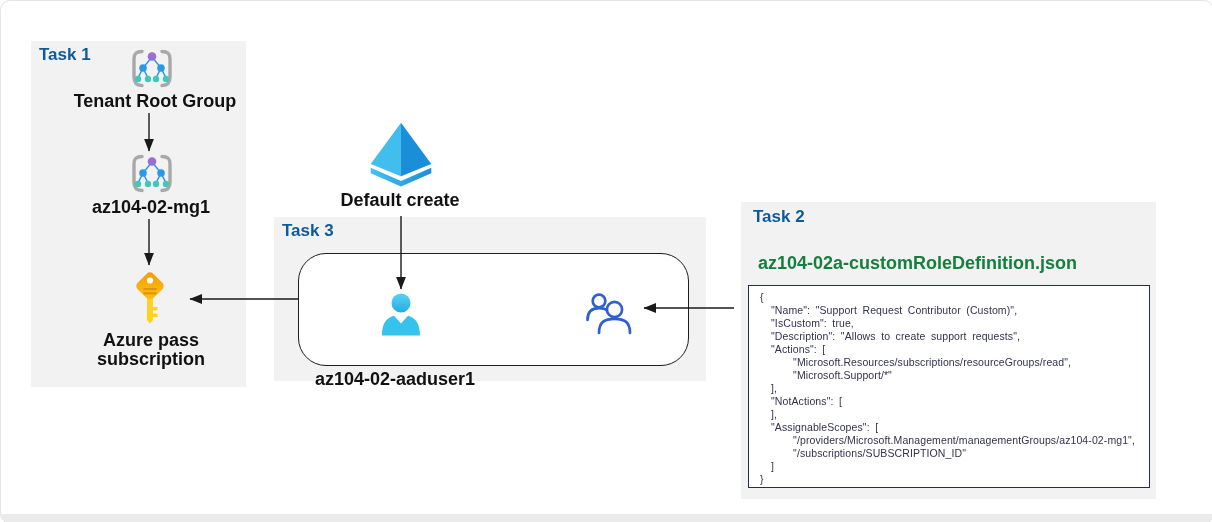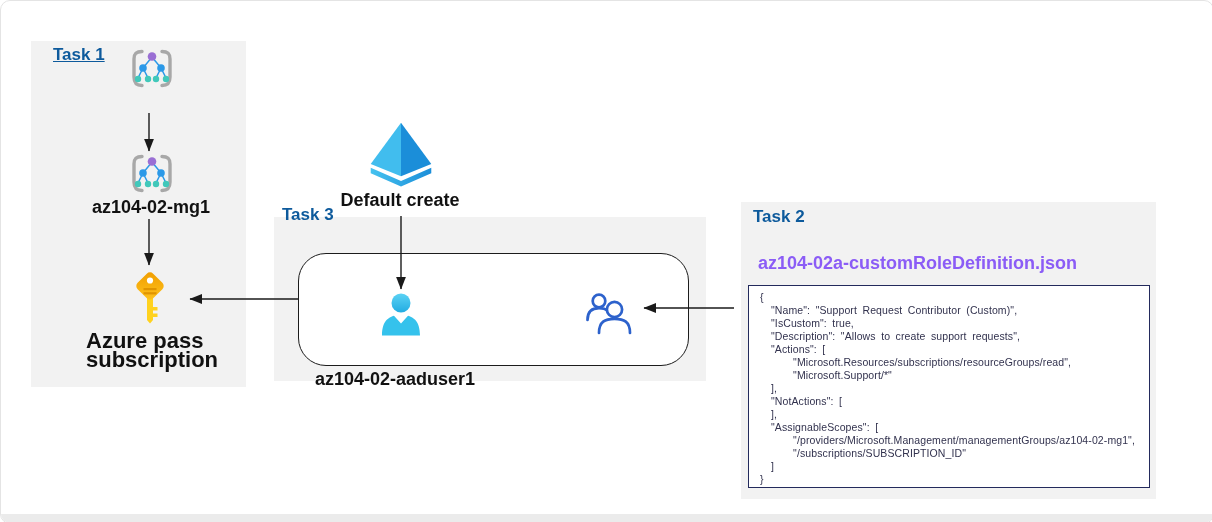--- a/index.html
+++ b/index.html
@@ -9,40 +9,40 @@
     font-family:"Liberation Sans", sans-serif;
   }
   .panel { position:absolute; background:#f2f2f2; }
   .task-label { position:absolute; font-weight:bold; font-size:17px; color:#0d5a9c; white-space:nowrap; }
   .dlabel { position:absolute; font-weight:bold; color:#111; white-space:nowrap; transform:translateX(-50%); }
   .icon { position:absolute; }
   .rounded-rect {
     position:absolute; left:297px; top:252px; width:389px; height:111px;
     background:#ffffff; border:1.5px solid #1c1c1c; border-radius:28px;
   }
-  .json-title { position:absolute; left:757px; top:252px; font-weight:bold; font-size:18px; color:#8b5cf6; white-space:nowrap; }
+  .json-title { position:absolute; left:757px; top:252px; font-weight:bold; font-size:18px; color:#15803d; white-space:nowrap; }
   .json-box {
     position:absolute; left:747px; top:284px; width:402px; height:203px;
     background:#ffffff; border:1.5px solid #232a5c; box-sizing:border-box;
     margin:0; padding:5px 6px 0 11px;
     font-family:"Liberation Sans", sans-serif; font-size:10.5px; line-height:13px;
     color:#32324e; white-space:pre; word-spacing:2.5px; letter-spacing:0.1px;
     overflow:hidden;
   }
   .arrows { position:absolute; left:0; top:0; width:1212px; height:522px; z-index:40; pointer-events:none; }
   .bottom-strip { position:absolute; left:0; bottom:0; width:100%; height:9px; background:#ebebeb; z-index:45; }
   .role-square { position:absolute; left:582px; top:288px; width:52px; height:50px; background:#fff; }
 </style>
 </head>
 <body>
 
 <div class="canvas">
 
   <div class="panel" style="left:30px; top:40px; width:215px; height:346px;"></div>
-  <div class="task-label" style="left:52px; top:44px;text-decoration:underline;">Task 1</div>
+  <div class="task-label" style="left:38px; top:44px;">Task 1</div>
 
   <svg class="icon" style="left:127px; top:47px;" width="48" height="41" viewBox="0 0 48 41">
     <g fill="none" stroke="#a8a8a8" stroke-width="3.4" stroke-linecap="round">
       <path d="M14,3.5 C7,3.5 6,7 6,11 L6,29 C6,34 7,37.5 14,37.5"></path>
       <path d="M34,3.5 C41,3.5 42,7 42,11 L42,29 C42,34 41,37.5 34,37.5"></path>
     </g>
     <g stroke="#2b99e8" stroke-width="1.5">
       <line x1="24" y1="9" x2="15" y2="20"></line>
         <line x1="24" y1="9" x2="33" y2="20"></line>
       <line x1="15" y1="20" x2="10" y2="30"></line>
@@ -51,20 +51,21 @@
         <line x1="33" y1="20" x2="38" y2="30"></line>
     </g>
     <circle cx="24" cy="8.5" r="4.3" fill="#9a6fd4"></circle>
     <circle cx="15" cy="20" r="3.8" fill="#2b99e8"></circle>
       <circle cx="33" cy="20" r="3.8" fill="#2b99e8"></circle>
     <circle cx="10" cy="31" r="3.2" fill="#41c8ba"></circle>
       <circle cx="20" cy="31" r="3.2" fill="#41c8ba"></circle>
     <circle cx="28" cy="31" r="3.2" fill="#41c8ba"></circle>
       <circle cx="38" cy="31" r="3.2" fill="#41c8ba"></circle>
   </svg>
+  <div class="dlabel" style="left:154px; top:90px; font-size:18px;">Tenant Root Group</div>
 
   <svg class="icon" style="left:127px; top:152px;" width="48" height="41" viewBox="0 0 48 41">
     <g fill="none" stroke="#a8a8a8" stroke-width="3.4" stroke-linecap="round">
       <path d="M14,3.5 C7,3.5 6,7 6,11 L6,29 C6,34 7,37.5 14,37.5"></path>
       <path d="M34,3.5 C41,3.5 42,7 42,11 L42,29 C42,34 41,37.5 34,37.5"></path>
     </g>
     <g stroke="#2b99e8" stroke-width="1.5">
       <line x1="24" y1="9" x2="15" y2="20"></line>
         <line x1="24" y1="9" x2="33" y2="20"></line>
       <line x1="15" y1="20" x2="10" y2="30"></line>
@@ -88,37 +89,37 @@
         <stop offset="0" stop-color="#f09c00"></stop>
           <stop offset="1" stop-color="#ffc41d"></stop>
       </linearGradient>
     </defs>
     <path d="M14,27 L14,50 L17,53.5 L20,50 L20,47 L24.5,47 L24.5,43.5 L20,43.5 L20,40.5 L24.5,40.5 L24.5,37 L20,37 L20,27 Z" fill="#ffd21e"></path>
     <rect x="6" y="5" width="22" height="22" rx="4.5" transform="rotate(45 17 16)" fill="url(#keyGrad)"></rect>
     <circle cx="17" cy="10.5" r="3.1" fill="#ffffff"></circle>
     <rect x="10.5" y="18" width="13" height="2.2" fill="#e09400"></rect>
     <rect x="10.5" y="22.2" width="13" height="2.2" fill="#e09400"></rect>
   </svg>
-  <div class="dlabel" style="left:150px; top:330px; font-size:22px; width:130px; white-space:normal; line-height:19px;">Azure pass subscription</div>
+  <div class="dlabel" style="left:150px; top:330px; font-size:18px; width:130px; white-space:normal; text-align:center; line-height:19px;">Azure pass subscription</div>
 
   <svg class="icon" style="left:361px; top:121px;" width="78" height="66" viewBox="0 0 100 85">
     <defs>
       <linearGradient id="adGrad" x1="0" y1="0" x2="1" y2="0">
         <stop offset="0" stop-color="#45c2ef"></stop>
           <stop offset="1" stop-color="#1b8ed9"></stop>
       </linearGradient>
     </defs>
     <polygon points="50,1 11,54 50,70" fill="#41bdee"></polygon>
     <polygon points="50,1 89,54 50,70" fill="#1b8ed9"></polygon>
     <path d="M11,59 L50,76 L89,59 L89,66 L50,83 L11,66 Z" fill="url(#adGrad)"></path>
   </svg>
   <div class="dlabel" style="left:399px; top:189px; font-size:18px;">Default create</div>
 
   <div class="panel" style="left:273px; top:216px; width:432px; height:164px;"></div>
-  <div class="task-label" style="left:281px; top:204px;text-align:right;">Task 3</div>
+  <div class="task-label" style="left:281px; top:220px;text-align:right;">Task 3</div>
 
   <div class="rounded-rect"></div>
 
   <svg class="icon" style="left:378px; top:292px;" width="44" height="43" viewBox="0 0 44 43">
     <defs>
       <linearGradient id="userGrad" x1="0" y1="0" x2="0" y2="1">
         <stop offset="0" stop-color="#5bd2f4"></stop>
           <stop offset="1" stop-color="#22ace2"></stop>
       </linearGradient>
     </defs>

